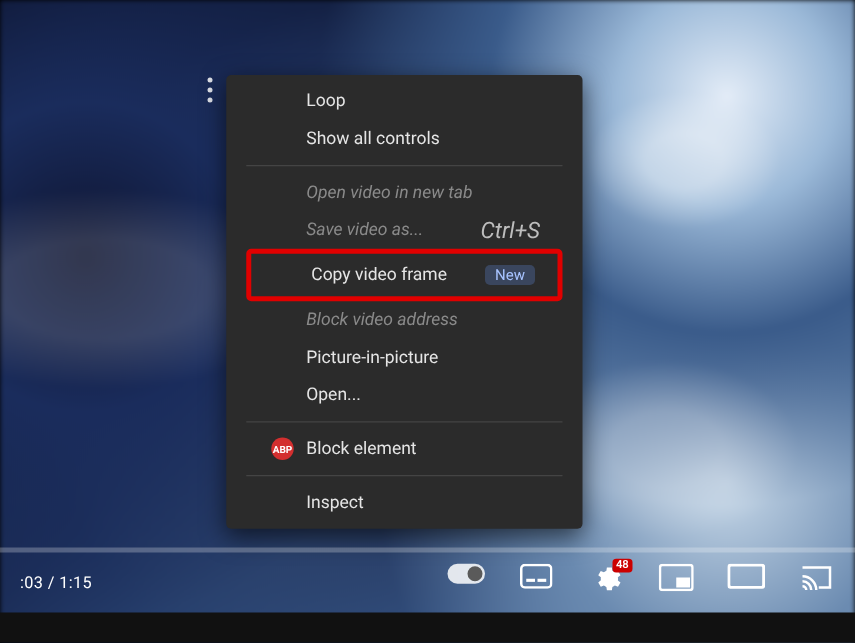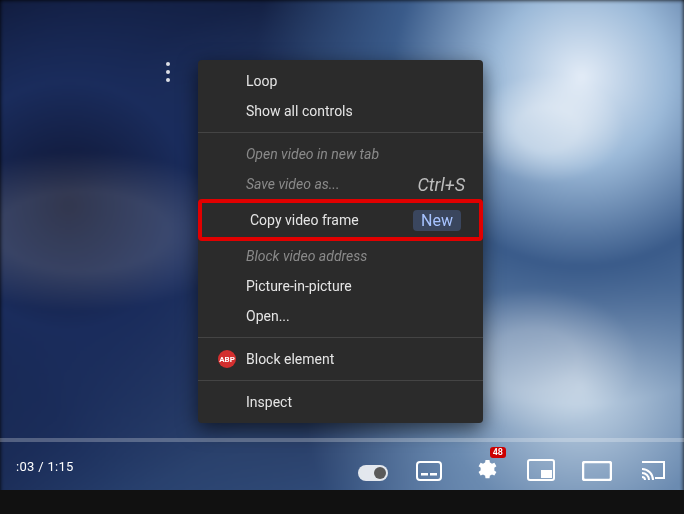--- a/index.html
+++ b/index.html
@@ -32,21 +32,21 @@
     display: flex; align-items: center; padding: 0 16px;
     color: #fff; font-size: 13px;
     justify-content: space-between;
   }
   .progress-track {
     position: absolute; left: 0; right: 0; bottom: 72px; height: 4px;
     background: rgba(255,255,255,0.25);
   }
   .time-display { letter-spacing: .3px; }
   .controls-right { display: flex; align-items: center; gap: 26px; }
-  .ctl { width: 30px; height: 30px; display: flex; align-items: flex-end; justify-content: center; cursor: pointer; position: relative; }
+  .ctl { width: 30px; height: 30px; display: flex; align-items: flex-start; justify-content: center; cursor: pointer; position: relative; }
   .ctl svg { display: block; }
   .badge-48 {
     position: absolute; top: -4px; right: -6px;
     background: #cc0000; color: #fff; font-size: 9px; font-weight: 600;
     padding: 1px 3px; border-radius: 3px; line-height: 1;
   }
 
   
   .autoplay-pill {
     width: 34px; height: 16px; border-radius: 8px;
@@ -56,36 +56,36 @@
     content:""; position:absolute; right:2px; top:2px; width:12px; height:12px;
     border-radius:50%; background:#5a5a5a;
   }
 
   .bottom-strip {
     position: absolute; left:0; right:0; bottom:0; height:24px; background:#111;
   }
 
   
   .context-menu {
-    position: absolute; left: 198px; top: 60px; width: 285px;
+    position: absolute; left: 181px; top: 60px; width: 285px;
     background: #2b2b2b; color: #e5e5e5; font-size: 14px;
-    border-radius: 4px; padding: 6px 0;
+    border-radius: 4px; padding: 6px 16px;
     box-shadow: 0 6px 20px rgba(0,0,0,0.6);
   }
   .menu-item {
     display: flex; align-items: center;
     height: 30px; padding: 0 18px 0 48px; position: relative;
     cursor: default;
   }
   .menu-item.disabled { color: #8a8a8a; font-style: italic; }
   .menu-item .label { flex: 1; white-space: nowrap; }
   .menu-item .shortcut { color: #bdbdbd; font-size: 18px; }
   .menu-item .new-badge {
     margin-left: 10px; padding: 1px 8px; border-radius: 4px;
-    background: #3a465e; color: #a7c3ff; font-size: 16px;
+    background: #3a465e; color: #a7c3ff; font-size: 12px;
   }
   .menu-sep { height: 1px; background: #444; margin: 6px 0; }
   .menu-icon {
     position: absolute; left: 14px; top: 50%; transform: translateY(-50%);
     width: 30px; height: 18px; display:flex; align-items:center; justify-content:center;
   }
   .abp-circle {
     width: 18px; height: 18px; border-radius: 50%; background: #d32f2f;
     color: #fff; font-size: 8px; font-weight: 700; display:flex; align-items:center; justify-content:center;
   }

